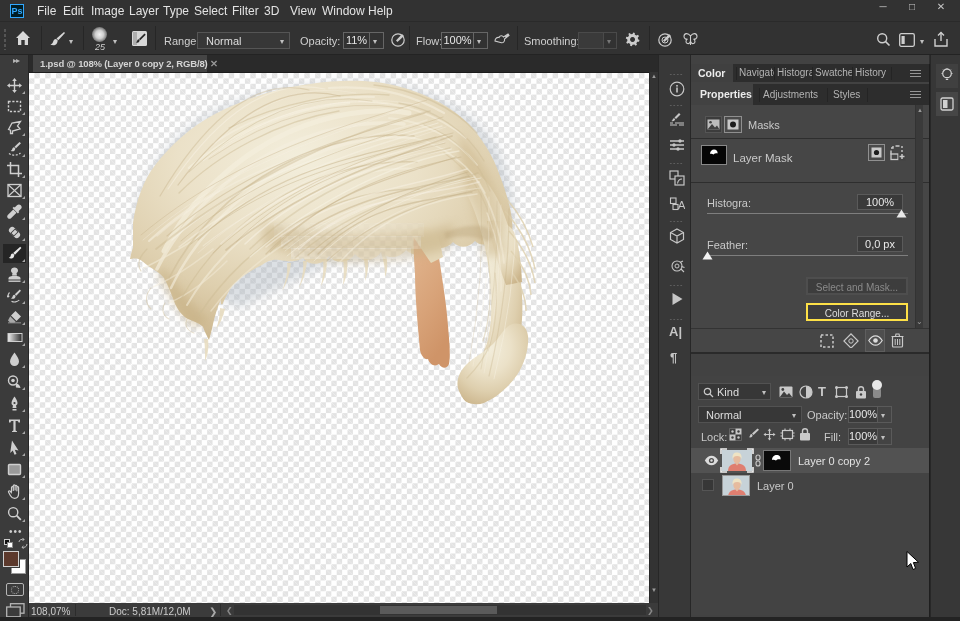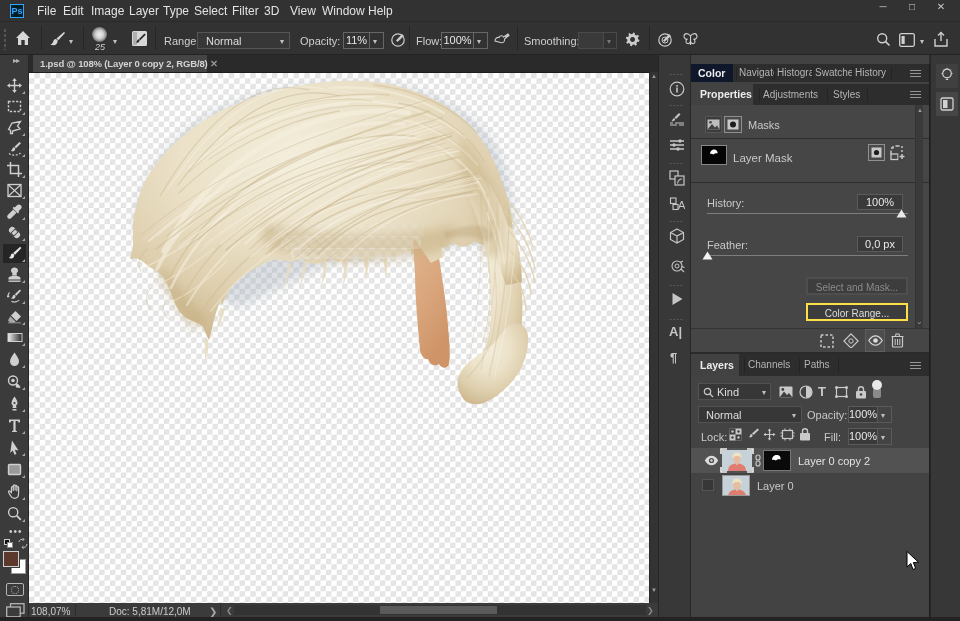--- a/index.html
+++ b/index.html
@@ -648,21 +648,21 @@
       <path d="M1.5 1 L11.5 7 L1.5 13 Z" fill="#c6c6c6"></path>
     </svg>
     <div class="lsic" style="top:263px;"></div>
     <div style="position:absolute;left:10px;top:269px;color:#c6c6c6;font-size:13px;font-weight:bold;">A|</div>
     <div style="position:absolute;left:11px;top:295px;color:#c6c6c6;font-size:13px;font-weight:bold;">¶</div>
   </div>
 
   <div id="dock" class="abs">
 
     <div class="ptabrow" style="top:9px;height:18px;">
-      <div class="ptab act" style="left:0px;width:42px;background:#0f172a;"><span style="margin-left:7px;line-height:18px;">Color</span></div>
+      <div class="ptab act" style="left:0px;width:42px;background:#404040;"><span style="margin-left:7px;line-height:18px;">Color</span></div>
       <div class="ptab" style="left:48px;width:35px;overflow:hidden;line-height:18px;">Navigato</div>
       <div class="ptab" style="left:86px;width:35px;overflow:hidden;line-height:18px;">Histogra</div>
       <div class="ptab" style="left:124px;width:37px;overflow:hidden;line-height:18px;">Swatche</div>
       <div class="ptab" style="left:164px;width:36px;overflow:hidden;line-height:18px;">History</div>
       <div style="position:absolute;left:45px;top:3px;width:1px;height:13px;background:#242424;"></div>
       <div style="position:absolute;left:83px;top:3px;width:1px;height:13px;background:#242424;"></div>
       <div style="position:absolute;left:121px;top:3px;width:1px;height:13px;background:#242424;"></div>
       <div style="position:absolute;left:161px;top:3px;width:1px;height:13px;background:#242424;"></div>
       <div style="position:absolute;left:200px;top:3px;width:1px;height:13px;background:#242424;"></div>
       <div style="position:absolute;left:219px;top:6px;width:11px;height:7px;background:repeating-linear-gradient(#969696 0 1.2px,transparent 1.2px 3px);"></div>
@@ -709,21 +709,21 @@
         </svg>
       </div>
       <svg style="position:absolute;left:198px;top:39px;" width="17" height="17" viewBox="0 0 17 17">
         <path d="M2 4 L4 4 L4 2 M6.5 2 L10.5 2 M13 2 L13 4 M2 6.5 L2 10.5 M13 6 L13 8" stroke="#c9c9c9" stroke-width="1.4" fill="none"></path>
         <rect x="2" y="10" width="7" height="5.5" fill="none" stroke="#c9c9c9" stroke-width="1.3"></rect>
         <rect x="9.5" y="9" width="7" height="7.5" fill="#424242"></rect>
         <path d="M13 10 L13 15 M10.5 12.5 L15.5 12.5" stroke="#c9c9c9" stroke-width="1.5"></path>
       </svg>
       <div class="hdiv" style="top:77px;"></div>
 
-      <div class="plabel" style="left:16px;top:92px;">History:</div>
+      <div class="plabel" style="left:16px;top:92px;">Histogra:</div>
       <div class="vbox" style="left:166px;top:89px;width:46px;height:16px;line-height:14px;">100%</div>
       <div style="position:absolute;left:16px;top:108px;width:201px;height:1px;background:#7e7e7e;"></div>
       <svg style="position:absolute;left:205px;top:104px;" width="11" height="9" viewBox="0 0 11 9">
         <path d="M5.5 0.5 L10.5 8.5 L0.5 8.5 Z" fill="#e8e8e8"></path>
       </svg>
 
       <div class="plabel" style="left:16px;top:134px;">Feather:</div>
       <div class="vbox" style="left:166px;top:131px;width:46px;height:16px;line-height:14px;">0,0 px</div>
       <div style="position:absolute;left:16px;top:150px;width:201px;height:1px;background:#7e7e7e;"></div>
       <svg style="position:absolute;left:11px;top:146px;" width="11" height="9" viewBox="0 0 11 9">
@@ -755,29 +755,20 @@
         </svg>
       </div>
       <svg style="position:absolute;left:200px;top:4px;" width="13" height="15" viewBox="0 0 13 15">
         <rect x="1.5" y="3.5" width="10" height="10.5" rx="1" fill="none" stroke="#c9c9c9" stroke-width="1.2"></rect>
         <path d="M0.5 3.5 H12.5 M4.5 3 L5 1 L8 1 L8.5 3" stroke="#c9c9c9" stroke-width="1.1" fill="none"></path>
         <path d="M4.2 6 V12 M6.5 6 V12 M8.8 6 V12" stroke="#c9c9c9" stroke-width="1"></path>
       </svg>
     </div>
     <div class="abs" style="left:0;top:297px;width:238px;height:2px;background:#2a2a2a;"></div>
 
-    <div class="ptabrow" style="top:299px;height:22px;">
-      <div class="ptab act" style="left:0px;width:48px;"><span style="margin-left:9px;line-height:22px;">Layers</span></div>
-      <div class="ptab" style="left:57px;line-height:22px;">Channels</div>
-      <div class="ptab" style="left:113px;line-height:22px;">Paths</div>
-      <div style="position:absolute;left:53px;top:4px;width:1px;height:15px;background:#242424;"></div>
-      <div style="position:absolute;left:108px;top:4px;width:1px;height:15px;background:#242424;"></div>
-      <div style="position:absolute;left:147px;top:4px;width:1px;height:15px;background:#242424;"></div>
-      <div style="position:absolute;left:219px;top:8px;width:11px;height:7px;background:repeating-linear-gradient(#969696 0 1.2px,transparent 1.2px 3px);"></div>
-    </div>
 
     <div class="abs" style="left:0;top:321px;width:238px;height:239px;background:#434343;">
 
       <div class="ddown" style="left:7px;top:7px;width:73px;height:17px;">
         <svg style="position:absolute;left:4px;top:3px;" width="11" height="11" viewBox="0 0 11 11">
           <circle cx="4.5" cy="4.5" r="3.2" fill="none" stroke="#c9c9c9" stroke-width="1.2"></circle>
           <line x1="7" y1="7" x2="10" y2="10" stroke="#c9c9c9" stroke-width="1.3"></line>
         </svg>
         <span style="position:absolute;left:18px;top:2px;">Kind</span>
         <span class="chev" style="right:4px;top:4px;">▾</span>

